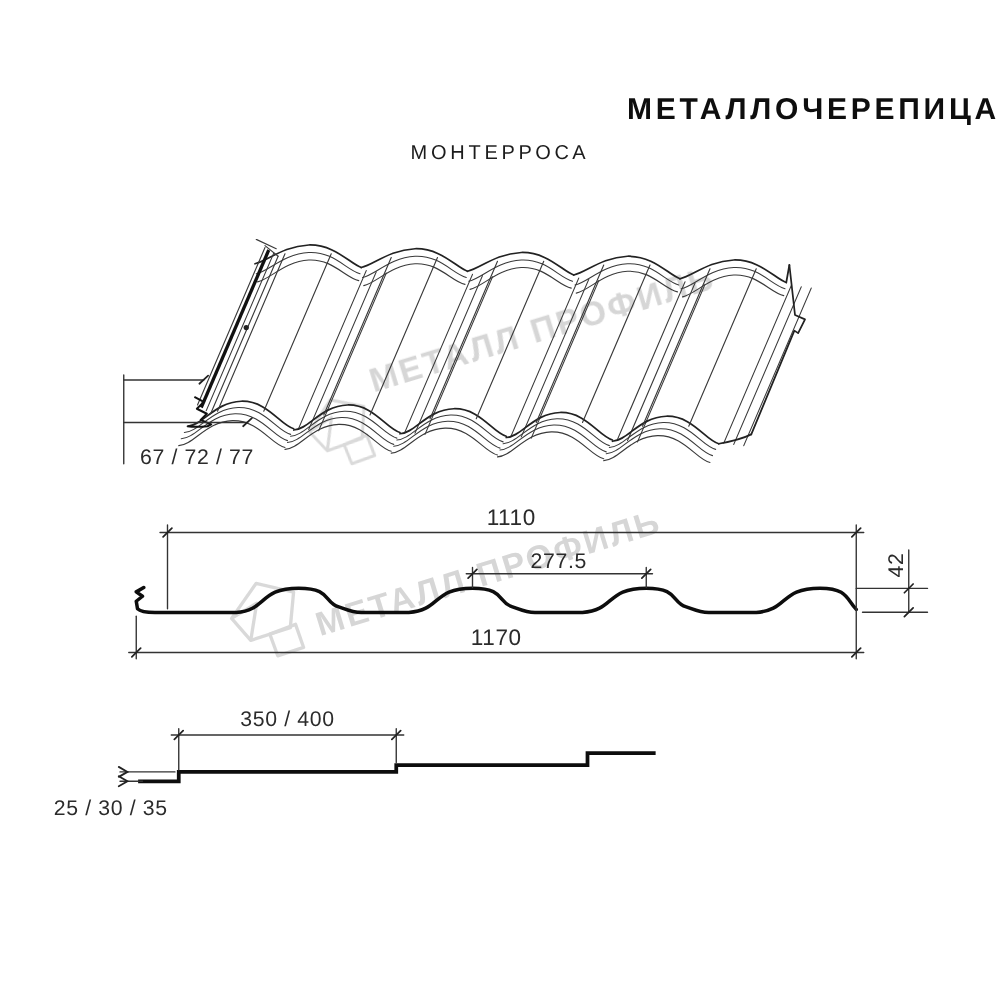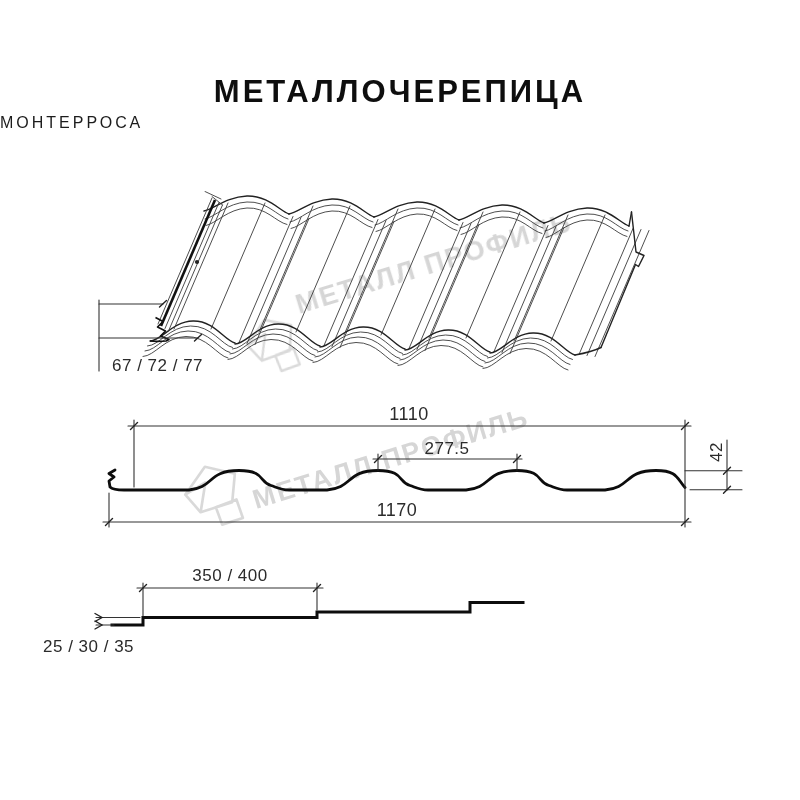--- a/index.html
+++ b/index.html
@@ -1,20 +1,20 @@
 <!DOCTYPE html>
 <html><head>
 <meta charset="utf-8">
 <style>
   html,body{margin:0;padding:0;background:#fff;}
   .page{position:relative;width:800px;height:800px;background:#ffffff;overflow:hidden;
         font-family:"Liberation Sans", sans-serif;}
-  .title{position:absolute;left:0;top:74px;width:800px;text-align:center;
-         font-size:31px;font-weight:700;letter-spacing:3px;color:#0e0e0e;white-space:nowrap;}
-  .subtitle{position:absolute;left:0;top:114px;width:800px;text-align:left;
+  .title{position:absolute;left:0;top:74px;width:800px;text-align:right;
+         font-size:24px;font-weight:700;letter-spacing:3px;color:#0e0e0e;white-space:nowrap;}
+  .subtitle{position:absolute;left:0;top:114px;width:800px;text-align:center;
             font-size:16px;font-weight:400;letter-spacing:3px;color:#1c1c1c;white-space:nowrap;}
   svg{position:absolute;left:0;top:0;}
   .ol{fill:none;stroke:#222;stroke-width:1.4;stroke-linecap:round;stroke-linejoin:round;}
   .thin{fill:none;stroke:#3a3a3a;stroke-width:0.9;stroke-linecap:round;stroke-linejoin:round;}
   .dim{fill:none;stroke:#333;stroke-width:1.1;stroke-linecap:round;}
   .tick{fill:none;stroke:#222;stroke-width:1.4;stroke-linecap:round;}
   .heavy{fill:none;stroke:#0d0d0d;stroke-width:2.8;stroke-linecap:round;stroke-linejoin:round;}
   .step{fill:none;stroke:#0d0d0d;stroke-width:3;stroke-linecap:square;stroke-linejoin:miter;}
   .dimtxt{fill:#2b2b2b;font-family:"Liberation Sans",sans-serif;font-size:17px;letter-spacing:0.5px;}
   .dimtxt-big{fill:#2b2b2b;font-family:"Liberation Sans",sans-serif;font-size:18px;letter-spacing:0.5px;}

